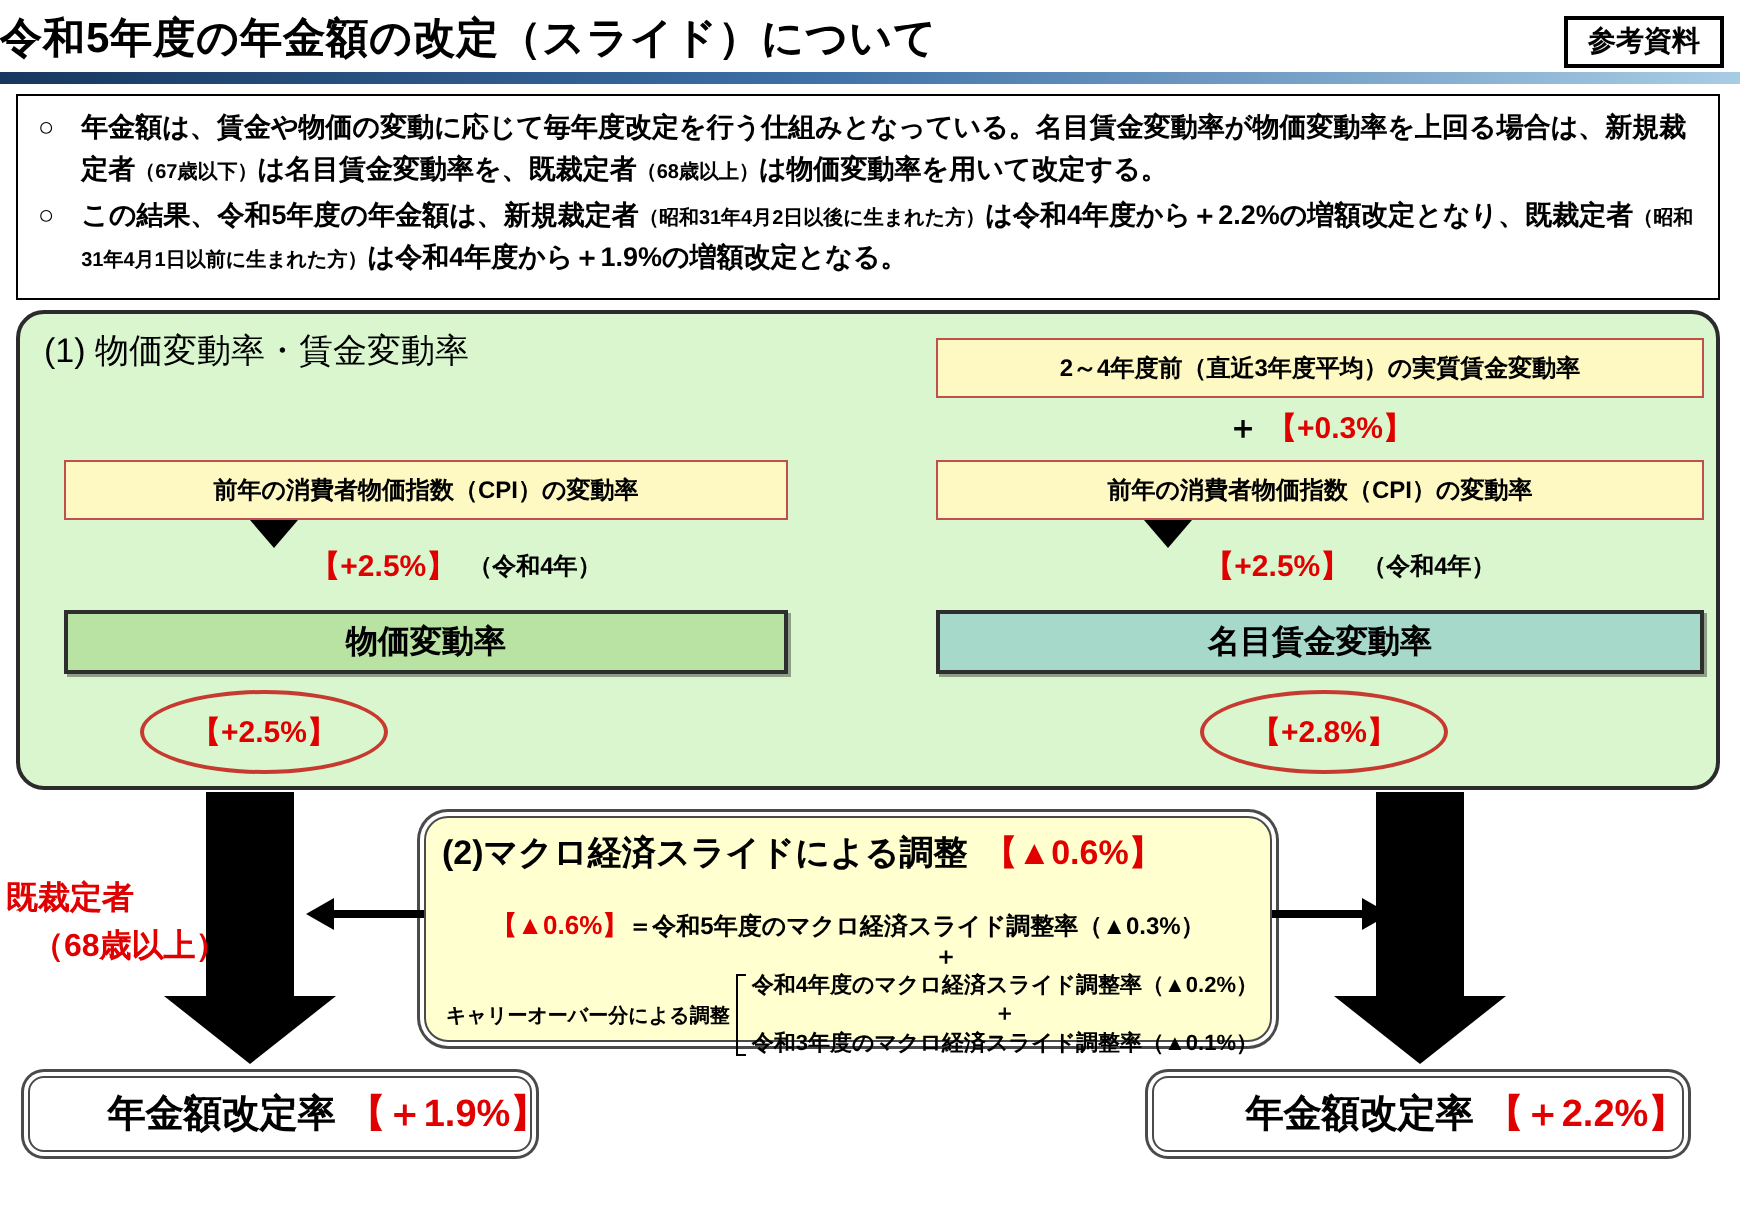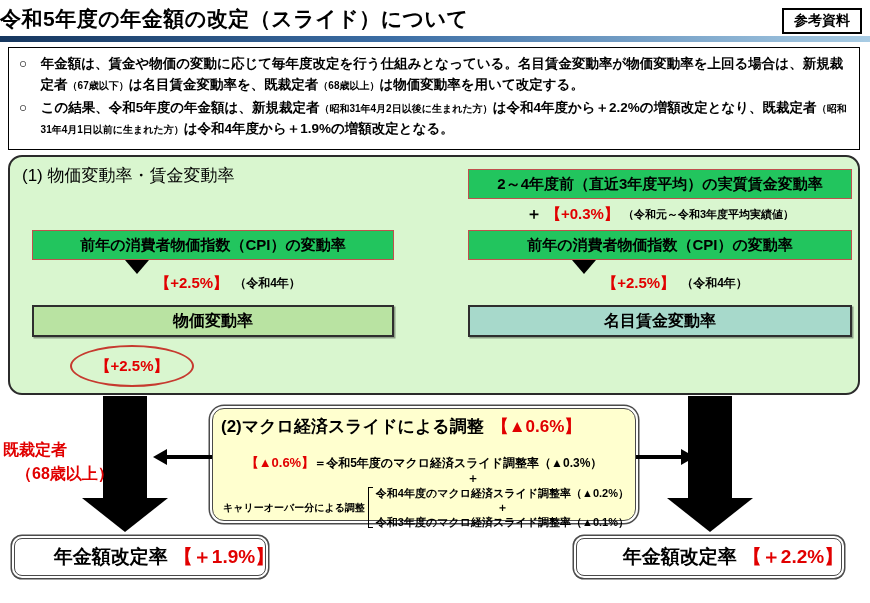--- a/index.html
+++ b/index.html
@@ -27,22 +27,22 @@
 
   .intro-box{position:absolute;top:47px;left:8px;width:852px;height:103px;
     border:1.5px solid #000;background:#fff;padding:6px 10px 0 10px;}
   .bullet{font-size:13.5px;font-weight:600;line-height:1.55;
     padding-left:1.6em;text-indent:-1.6em;margin-bottom:2px;}
   .seg-small{font-size:10px;font-weight:600;}
 
   .panel{position:absolute;top:155px;left:8px;width:852px;height:240px;
     background:var(--panel-green);border:2.5px solid #2b2b2b;border-radius:14px;}
   .panel-heading{position:absolute;left:12px;top:7px;font-size:17px;font-weight:normal;}
-  .white-box{position:absolute;height:30px;background:#22c55e;border:1.5px solid var(--box-border-red);
-    display:flex;align-items:center;justify-content:center;font-size:15px;font-weight:bold;white-space:nowrap;}
+  .white-box{position:absolute;height:30px;background:#fef9c3;border:1.5px solid var(--box-border-red);
+    display:flex;align-items:center;justify-content:center;font-size:12px;font-weight:bold;white-space:nowrap;}
   .rw-box{left:458px;top:12px;width:384px;}
   .rw-plus-row{position:absolute;left:458px;top:46px;width:384px;height:22px;
     display:flex;align-items:center;justify-content:center;gap:4px;white-space:nowrap;}
   .plus-sign{font-size:16px;font-weight:bold;}
   .rw-val{font-size:15px;font-weight:bold;color:var(--accent-red);}
   .rw-note{font-size:11px;font-weight:600;}
   .cpi-left{left:22px;top:73px;width:362px;}
   .cpi-right{left:458px;top:73px;width:384px;}
   .arrow-row{position:absolute;top:107px;height:38px;display:flex;align-items:center;
     justify-content:center;gap:6px;white-space:nowrap;}
@@ -124,41 +124,41 @@
     <p class="bullet"><span>○　この結果、令和5年度の年金額は、新規裁定者</span><span class="seg-small">（昭和31年4月2日以後に生まれた方）</span><span>は令和4年度から＋2.2%の増額改定となり、既裁定者</span><span class="seg-small">（昭和31年4月1日以前に生まれた方）</span><span>は令和4年度から＋1.9%の増額改定となる。</span></p>
   </div>
 
   <div class="panel">
     <div class="panel-heading">(1) 物価変動率・賃金変動率</div>
 
     <div class="white-box rw-box">2～4年度前（直近3年度平均）の実質賃金変動率</div>
     <div class="rw-plus-row">
       <span class="plus-sign">＋</span>
       <span class="rw-val">【+0.3%】</span>
-      <span class="rw-note">（令和元～令和3年度平均実績値）</span>
     </div>
 
     <div class="white-box cpi-left">前年の消費者物価指数（CPI）の変動率</div>
     <div class="white-box cpi-right">前年の消費者物価指数（CPI）の変動率</div>
 
     <div class="arrow-row l">
       <span class="dar"><span class="sh"></span><span class="hd"></span></span>
       <span class="arrow-val">【+2.5%】</span>
       <span class="arrow-note">（令和4年）</span>
     </div>
     <div class="arrow-row r">
       <span class="dar"><span class="sh"></span><span class="hd"></span></span>
       <span class="arrow-val">【+2.5%】</span>
       <span class="arrow-note">（令和4年）</span>
     </div>
 
     <div class="bar r">名目賃金変動率</div>
     <div class="bar l">物価変動率</div>
 
     <div class="ellipse l">【+2.5%】</div>
+    <div class="ellipse r">【+2.8%】</div>
   </div>
 
   <div class="varrow-shaft l"></div>
   <div class="varrow-head l"></div>
   <div class="varrow-shaft r"></div>
   <div class="varrow-head r"></div>
 
   <div class="macro dbl-box">
     <div class="macro-h">
       <span>(2)マクロ経済スライドによる調整</span><span class="macro-h-val">【▲0.6%】</span>

